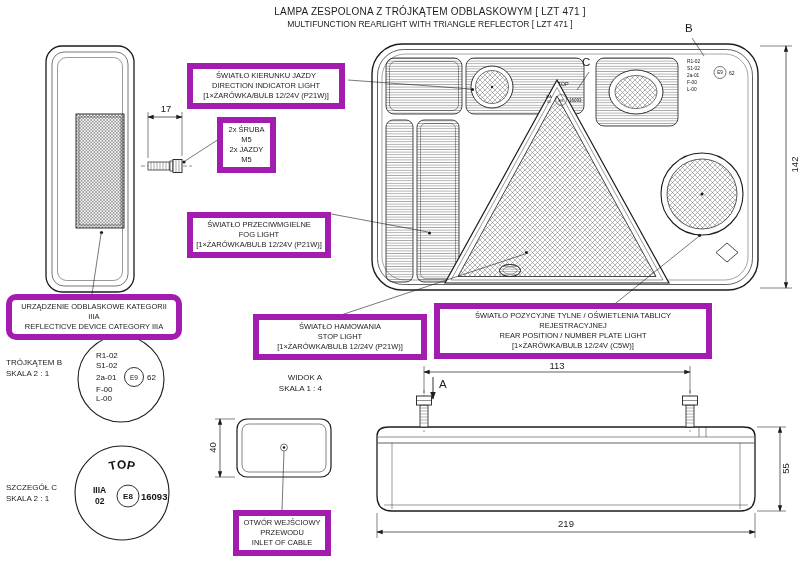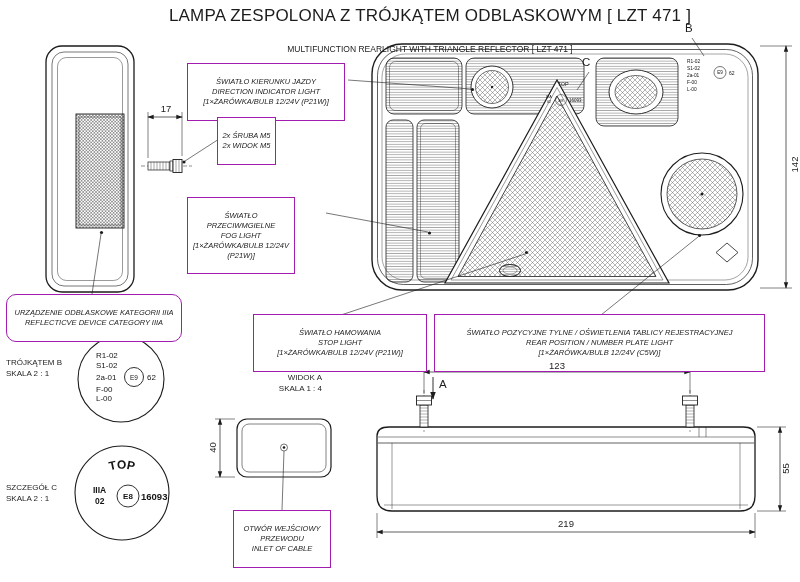--- a/index.html
+++ b/index.html
@@ -3,25 +3,25 @@
 <meta charset="utf-8">
 <style>
   * { margin:0; padding:0; box-sizing:border-box; }
   html,body { background:#ffffff; }
   body { font-family:"Liberation Sans","DejaVu Sans",sans-serif; color:#1c1c1c; }
   .canvas { position:relative; width:800px; height:582px; background:#ffffff; overflow:hidden; }
   .canvas > svg { position:absolute; left:0; top:0; }
   svg text { font-family:"Liberation Sans","DejaVu Sans",sans-serif; fill:#151515; }
 
   .title-block { position:absolute; left:130px; top:6px; width:600px; text-align:center; }
-  .title-main { font-size:17px; letter-spacing:.2px; }
-  .title-sub  { font-size:8.5px; margin-top:18px; }
-
-  .co { position:absolute; border:1px solid #a21caf; background:#fff; text-align:center;
-        font-size:7.5px; line-height:1.32; padding:13px 3px;font-style:italic; }
+  .title-main { font-size:10px; letter-spacing:.2px; }
+  .title-sub  { font-size:8.5px; margin-top:2px; }
+
+  .co { position:absolute; border:6px solid #a21caf; background:#fff; text-align:center;
+        font-size:7.5px; line-height:1.32; padding:2px 3px; }
   .vl { position:absolute; font-size:8px; line-height:1.4; }
   .dim { position:absolute; font-size:9.5px; text-align:center; }
   .rot { transform:rotate(-90deg); }
   .mk { position:absolute; font-size:11.5px; }
 </style>
 </head>
 <body>
 
 <div class="canvas">
 
@@ -252,41 +252,41 @@
   </div>
 
   <div class="co" style="left:187px; top:63px; width:158px;">
     <div>ŚWIATŁO KIERUNKU JAZDY</div>
     <div>DIRECTION INDICATOR LIGHT</div>
     <div>[1×ŻARÓWKA/BULB 12/24V (P21W)]</div>
   </div>
 
   <div class="co" style="left:217px; top:117px; width:59px;">
     <div>2x ŚRUBA M5</div>
-    <div>2x WIDOK M5</div>
-  </div>
-
-  <div class="co" style="left:187px; top:197px; width:108px;">
+    <div>2x JAZDY M5</div>
+  </div>
+
+  <div class="co" style="left:187px; top:212px; width:144px;">
     <div>ŚWIATŁO PRZECIWMGIELNE</div>
     <div>FOG LIGHT</div>
     <div>[1×ŻARÓWKA/BULB 12/24V (P21W)]</div>
   </div>
 
   <div class="co" style="left:6px; top:294px; width:176px;border-radius:10px;">
     <div>URZĄDZENIE ODBLASKOWE KATEGORII IIIA</div>
     <div>REFLECTICVE DEVICE CATEGORY IIIA</div>
   </div>
 
   <div class="co" style="left:253px; top:314px; width:174px;">
     <div>ŚWIATŁO HAMOWANIA</div>
     <div>STOP LIGHT</div>
     <div>[1×ŻARÓWKA/BULB 12/24V (P21W)]</div>
   </div>
 
-  <div class="co" style="left:434px; top:314px; width:331px;text-align:center;">
+  <div class="co" style="left:434px; top:303px; width:278px;text-align:center;">
     <div>ŚWIATŁO POZYCYJNE TYLNE / OŚWIETLENIA TABLICY REJESTRACYJNEJ</div>
     <div>REAR POSITION / NUMBER PLATE LIGHT</div>
     <div>[1×ŻARÓWKA/BULB 12/24V (C5W)]</div>
   </div>
 
   <div class="co" style="left:233px; top:510px; width:98px;">
     <div>OTWÓR WEJŚCIOWY</div>
     <div>PRZEWODU</div>
     <div>INLET OF CABLE</div>
   </div>
@@ -300,21 +300,21 @@
     <div>SKALA 2 : 1</div>
   </div>
   <div class="vl" style="left:252px; top:372px; width:70px; text-align:right;">
     <div>WIDOK A</div>
     <div>SKALA 1 : 4</div>
   </div>
 
   <div class="dim" style="left:151px; top:103px; width:30px;">17</div>
   <div class="dim rot" style="left:779px; top:159px; width:30px;">142</div>
   <div class="dim rot" style="left:197px; top:442px; width:30px;">40</div>
-  <div class="dim" style="left:527px; top:360px; width:60px;">123</div>
+  <div class="dim" style="left:527px; top:360px; width:60px;">113</div>
   <div class="dim rot" style="left:772px; top:463px; width:26px;">55</div>
   <div class="dim" style="left:536px; top:518px; width:60px;">219</div>
 
   <div class="mk" style="left:685px; top:22px;">B</div>
   <div class="mk" style="left:582px; top:56px;">C</div>
   <div class="mk" style="left:439px; top:378px;">A</div>
 
 </div>
 
 </body></html>

